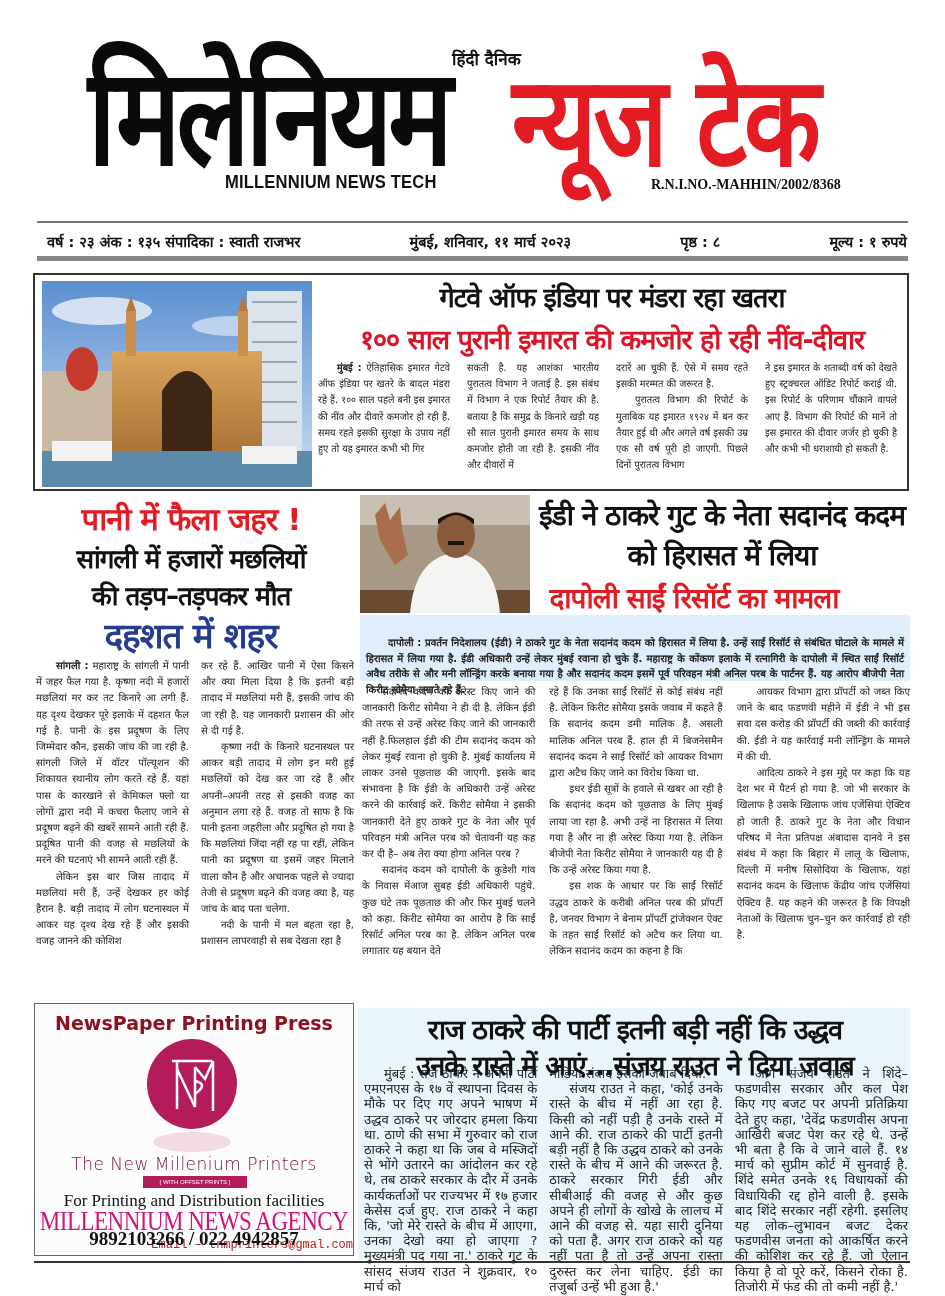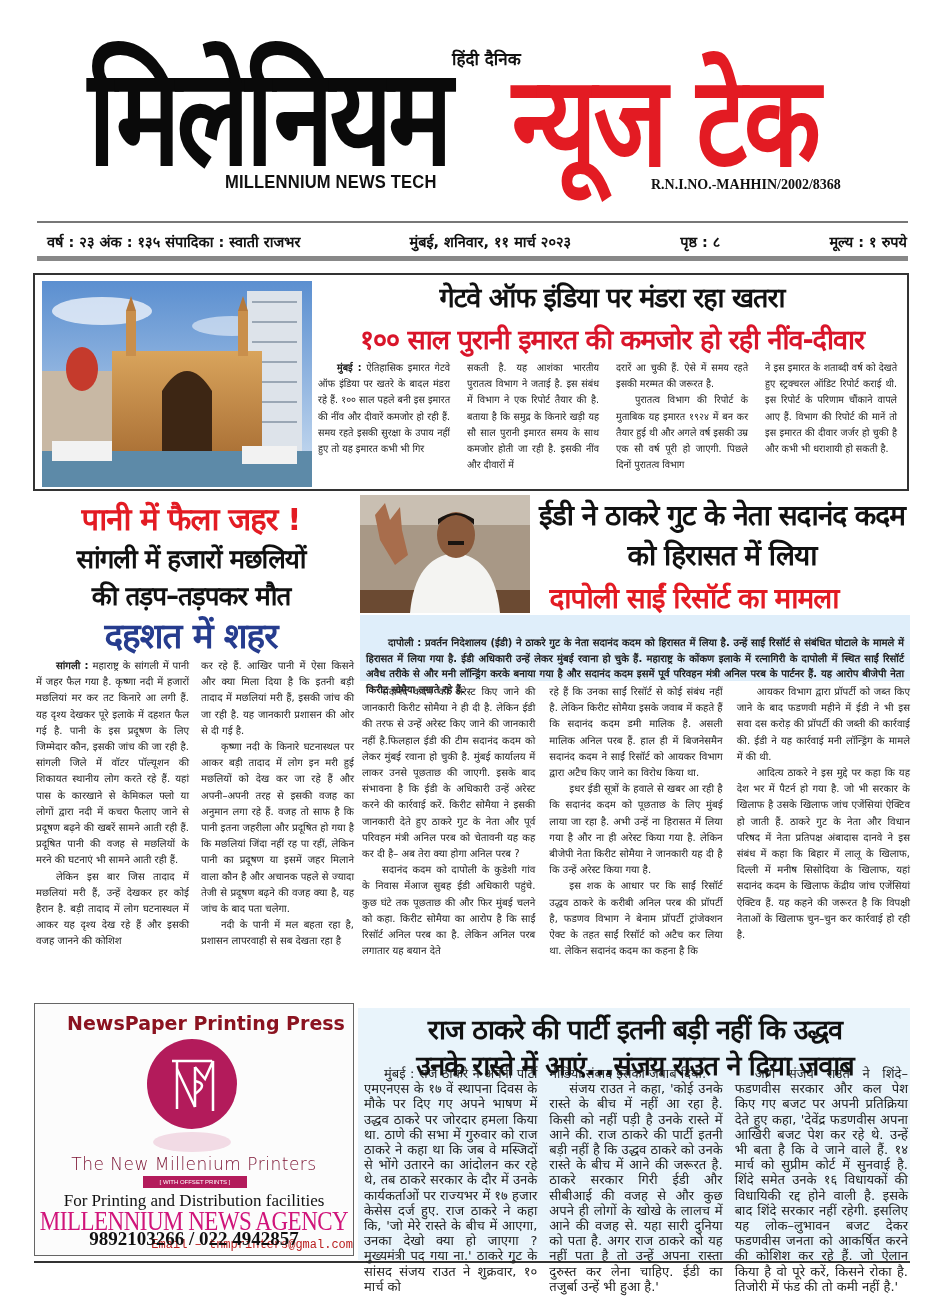--- a/index.html
+++ b/index.html
@@ -36,21 +36,21 @@
   .ed-h1 { left: 532px; top: 496px; width: 380px; text-align: center; font-size: 28px; font-weight: 900; line-height: 40px; letter-spacing: -1px; }
   .ed-h2 { left: 504px; top: 578px; width: 380px; text-align: center; font-size: 28px; font-weight: 900; color: #e31b23; letter-spacing: -1px; white-space: nowrap; }
   .ed-lead { left: 360px; top: 615px; width: 550px; height: 66px; background: #dfeefa; padding: 20px 6px; font-size: 10px; line-height: 15.6px; font-weight: bold; text-align: justify; color: #222; }
   .ed-lead p { text-indent: 22px; }
   .cols3 { left: 362px; top: 684px; width: 548px; display: flex; gap: 14px; }
   .cols3 .col { flex: 1; font-size: 10px; line-height: 16.2px; text-align: justify; color: #222; }
   p.ind { text-indent: 20px; }
 
   
   .ad { left: 34px; top: 1003px; width: 320px; height: 253px; border: 1px solid #666; background: #fcfcfc; overflow: hidden; }
-  .ad-title { position: absolute; left: 12px; top: 8px; width: 100%; text-align: center; font-size: 19px; font-weight: bold; color: #8b1320; font-family: "DejaVu Sans", sans-serif; }
+  .ad-title { position: absolute; left: 0; top: 8px; width: 100%; text-align: center; font-size: 19px; font-weight: bold; color: #8b1320; font-family: "DejaVu Sans", sans-serif; }
   .ad-logo { position: absolute; left: 112px; top: 35px; width: 90px; height: 90px; border-radius: 50%; background: #b31b5b; }
   .ad-logo-reflect { position: absolute; left: 118px; top: 128px; width: 78px; height: 20px; border-radius: 50%; background: #f2dbe5; }
   .ad-printers { position: absolute; left: 0; top: 150px; width: 100%; text-align: center; font-size: 17px; color: #7a1030; font-family: "DejaVu Sans", sans-serif; font-weight: 300; letter-spacing: 0.5px; }
   .ad-ribbon { position: absolute; left: 108px; top: 172px; width: 104px; height: 12px; background: #b31b5b; color: #fff; font-size: 6px; text-align: center; line-height: 12px; font-family: "Liberation Sans", sans-serif; }
   .ad-for { position: absolute; left: 0; top: 187px; width: 100%; text-align: center; font-size: 17px; font-family: "Liberation Serif", serif; color: #111; }
   .ad-agency { position: absolute; left: 0; top: 208px; width: 100%; text-align: center; font-size: 23px; font-family: "Liberation Serif", serif; color: #d0147a; transform: scaleY(1.15); letter-spacing: -0.5px; }
   .ad-email { position: absolute; left: 0; top: 212px; width: 100%; text-align: right; font-size: 13px; font-family: Liberation Mono, monospace; color: #b91c1c; }
   .ad-phone { position: absolute; left: 0; top: 230px; width: 100%; text-align: center; font-size: 19px; font-weight: bold; font-family: "Liberation Serif", serif; color: #111; }
   .bot-rule { left: 34px; top: 1261px; width: 876px; height: 2px; background: #333; }
 
@@ -166,21 +166,21 @@
     <p>दापोली : प्रवर्तन निदेशालय (ईडी) ने ठाकरे गुट के नेता सदानंद कदम को हिरासत में लिया है. उन्हें साईं रिसॉर्ट से संबंधित घोटाले के मामले में हिरासत में लिया गया है. ईडी अधिकारी उन्हें लेकर मुंबई रवाना हो चुके हैं. महाराष्ट्र के कोंकण इलाके में रत्नागिरी के दापोली में स्थित साईं रिसॉर्ट अवैध तरीके से और मनी लॉन्ड्रिंग करके बनाया गया है और सदानंद कदम इसमें पूर्व परिवहन मंत्री अनिल परब के पार्टनर हैं. यह आरोप बीजेपी नेता किरीट सोमैया लगाते रहे हैं.</p>
   </div>
 <div class="abs cols3">
   <div class="col">
     <p class="ind">सदानंद कदम को अरेस्ट किए जाने की जानकारी किरीट सोमैया ने ही दी है. लेकिन ईडी की तरफ से उन्हें अरेस्ट किए जाने की जानकारी नहीं है.फिलहाल ईडी की टीम सदानंद कदम को लेकर मुंबई रवाना हो चुकी है. मुंबई कार्यालय में लाकर उनसे पूछताछ की जाएगी. इसके बाद संभावना है कि ईडी के अधिकारी उन्हें अरेस्ट करने की कार्रवाई करें. किरीट सोमैया ने इसकी जानकारी देते हुए ठाकरे गुट के नेता और पूर्व परिवहन मंत्री अनिल परब को चेतावनी यह कह कर दी है– अब तेरा क्या होगा अनिल परब ?</p>
     <p class="ind">सदानंद कदम को दापोली के कुडेशी गांव के निवास मेंआज सुबह ईडी अधिकारी पहुंचे. कुछ घंटे तक पूछताछ की और फिर मुंबई चलने को कहा. किरीट सोमैया का आरोप है कि साईं रिसॉर्ट अनिल परब का है. लेकिन अनिल परब लगातार यह बयान देते</p>
   </div>
   <div class="col">
     <p>रहे हैं कि उनका साईं रिसॉर्ट से कोई संबंध नहीं है. लेकिन किरीट सोमैया इसके जवाब में कहते हैं कि सदानंद कदम डमी मालिक है. असली मालिक अनिल परब हैं. हाल ही में बिजनेसमैन सदानंद कदम ने साईं रिसॉर्ट को आयकर विभाग द्वारा अटैच किए जाने का विरोध किया था.</p>
     <p class="ind">इधर ईडी सूत्रों के हवाले से खबर आ रही है कि सदानंद कदम को पूछताछ के लिए मुंबई लाया जा रहा है. अभी उन्हें ना हिरासत में लिया गया है और ना ही अरेस्ट किया गया है. लेकिन बीजेपी नेता किरीट सोमैया ने जानकारी यह दी है कि उन्हें अरेस्ट किया गया है.</p>
-    <p class="ind">इस शक के आधार पर कि साईं रिसॉर्ट उद्धव ठाकरे के करीबी अनिल परब की प्रॉपर्टी है, फडणव विभाग ने बेनाम प्रॉपर्टी ट्रांजेक्शन ऐक्ट के तहत साईं रिसॉर्ट को अटैच कर लिया था. लेकिन सदानंद कदम का कहना है कि</p>
+    <p class="ind">इस शक के आधार पर कि साईं रिसॉर्ट उद्धव ठाकरे के करीबी अनिल परब की प्रॉपर्टी है, जनवर विभाग ने बेनाम प्रॉपर्टी ट्रांजेक्शन ऐक्ट के तहत साईं रिसॉर्ट को अटैच कर लिया था. लेकिन सदानंद कदम का कहना है कि</p>
   </div>
   <div class="col">
     <p class="ind">आयकर विभाग द्वारा प्रॉपर्टी को जब्त किए जाने के बाद फडणवी महीने में ईडी ने भी इस सवा दस करोड़ की प्रॉपर्टी की जब्ती की कार्रवाई की. ईडी ने यह कार्रवाई मनी लॉन्ड्रिंग के मामले में की थी.</p>
     <p class="ind">आदित्य ठाकरे ने इस मुद्दे पर कहा कि यह देश भर में पैटर्न हो गया है. जो भी सरकार के खिलाफ है उसके खिलाफ जांच एजेंसियां ऐक्टिव हो जाती हैं. ठाकरे गुट के नेता और विधान परिषद में नेता प्रतिपक्ष अंबादास दानवे ने इस संबंध में कहा कि बिहार में लालू के खिलाफ, दिल्ली में मनीष सिसोदिया के खिलाफ, यहां सदानंद कदम के खिलाफ केंद्रीय जांच एजेंसियां ऐक्टिव हैं. यह कहने की जरूरत है कि विपक्षी नेताओं के खिलाफ चुन–चुन कर कार्रवाई हो रही है.</p>
   </div>
 </div>
 
 <div class="abs ad">
   <div class="ad-title">NewsPaper Printing Press</div>
   <div class="ad-logo-reflect"></div>

